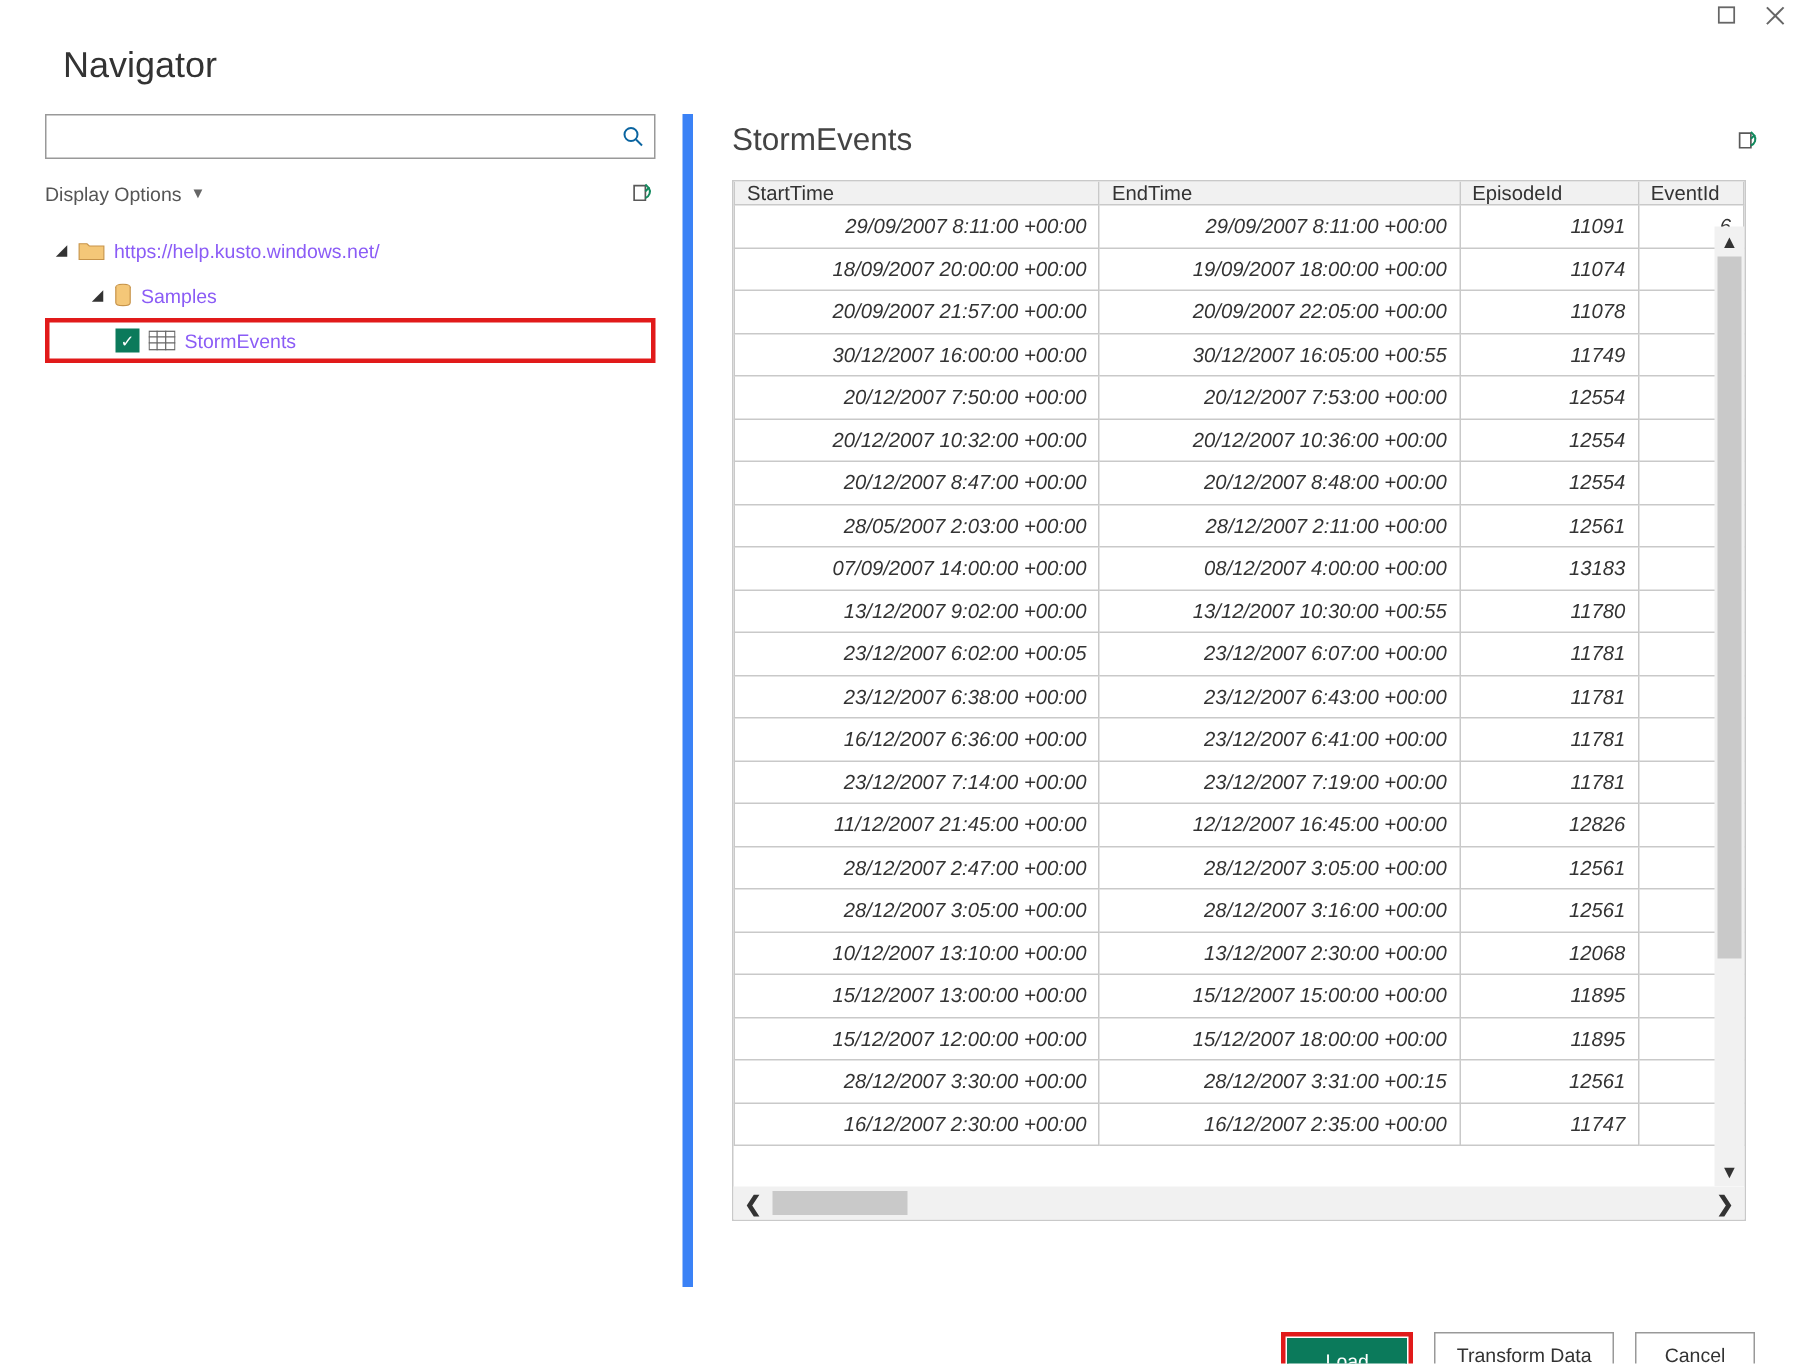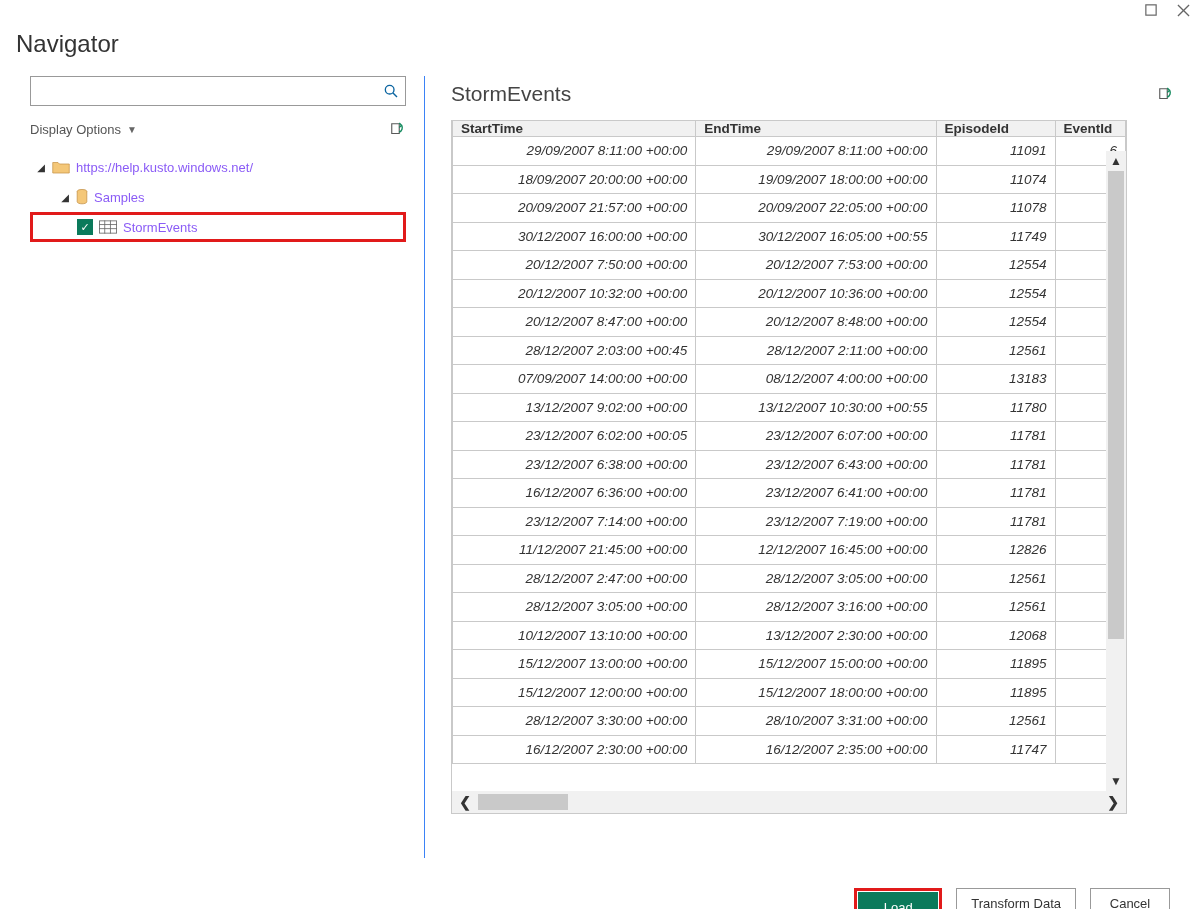--- a/index.html
+++ b/index.html
@@ -22,30 +22,30 @@
   }
   .titlebar .win-icon {
     width: 14px; height: 14px;
     display: inline-flex; align-items: center; justify-content: center;
     color: #666;
   }
   .title {
     font-size: 24px;
     font-weight: 400;
     color: #333;
-    padding: 10px 30px 18px 16px;
+    padding: 10px 30px 18px 42px;
   }
   .content {
     display: flex;
     height: 782px;
   }
   .left-pane {
-    width: 425px;
+    width: 462px;
     padding: 0 18px 0 30px;
-    border-right: 1px solid #3b82f6;
+    border-right: 7px solid #3b82f6;
   }
   .search-row {
     display: flex;
     align-items: center;
     border: 1px solid #999;
     height: 30px;
     padding: 0 6px 0 6px;
   }
   .search-input {
     flex: 1;
@@ -167,21 +167,21 @@
     border: 1px solid #c9c9c9;
     border-top: none;
     height: 28.5px;
     padding: 0 8px;
     font-size: 13.5px;
     white-space: nowrap;
     overflow: hidden;
   }
   table.data thead th {
     background: #f1f1f1;
-    font-weight: 700;
+    font-weight: 400;
     text-align: left;
     font-style: normal;
     color: #333;
     height: 14px;
   }
   table.data td {
     text-align: right;
     font-style: italic;
     color: #333;
   }
@@ -381,21 +381,21 @@
                 <td>12554</td>
                 <td>6</td>
               </tr>
               <tr>
                 <td>20/12/2007 8:47:00 +00:00</td>
                 <td>20/12/2007 8:48:00 +00:00</td>
                 <td>12554</td>
                 <td>6</td>
               </tr>
               <tr>
-                <td>28/12/2007 2:03:00 +00:45</td>
+                <td>28/05/2007 2:03:00 +00:00</td>
                 <td>28/12/2007 2:11:00 +00:00</td>
                 <td>12561</td>
                 <td>6</td>
               </tr>
               <tr>
                 <td>07/09/2007 14:00:00 +00:00</td>
                 <td>08/12/2007 4:00:00 +00:00</td>
                 <td>13183</td>
                 <td>7</td>
               </tr>
@@ -460,21 +460,21 @@
                 <td>6</td>
               </tr>
               <tr>
                 <td>15/12/2007 12:00:00 +00:00</td>
                 <td>15/12/2007 18:00:00 +00:00</td>
                 <td>11895</td>
                 <td>6</td>
               </tr>
               <tr>
                 <td>28/12/2007 3:30:00 +00:00</td>
-                <td>28/10/2007 3:31:00 +00:00</td>
+                <td>28/12/2007 3:31:00 +00:15</td>
                 <td>12561</td>
                 <td>6</td>
               </tr>
               <tr>
                 <td>16/12/2007 2:30:00 +00:00</td>
                 <td>16/12/2007 2:35:00 +00:00</td>
                 <td>11747</td>
                 <td>6</td>
               </tr>
             </tbody>

